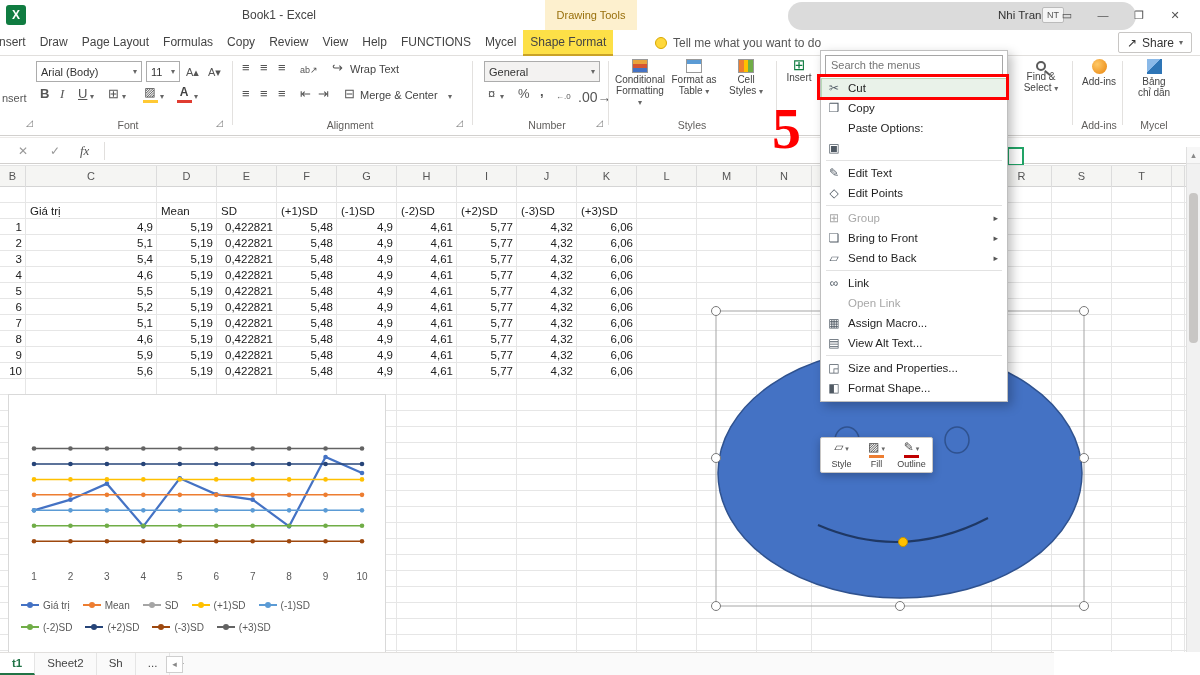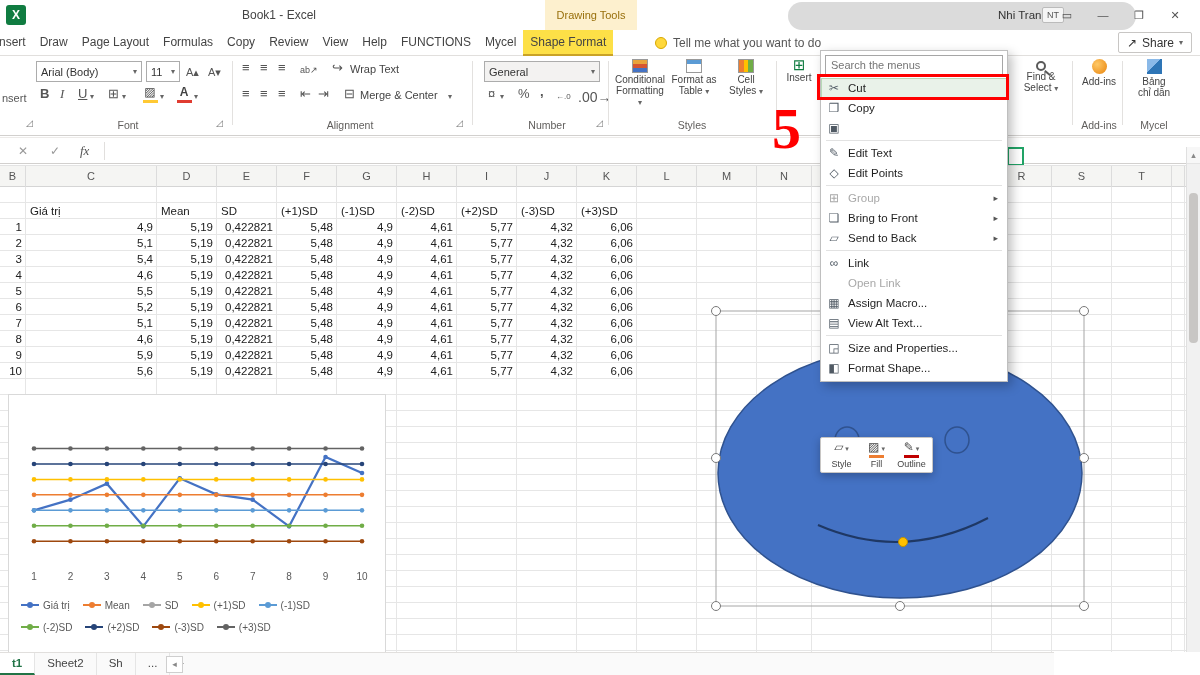--- a/index.html
+++ b/index.html
@@ -657,20 +657,24 @@
   <div>
       <div class="menu-item mi-highlight">
         <div class="mi-icon">✂</div>
         <div class="mi-label">Cut</div>
       </div>
       <div class="menu-item">
         <div class="mi-icon">❐</div>
         <div class="mi-label">Copy</div>
       </div>
       <div class="menu-item">
+        <div class="mi-icon"></div>
+        <div class="mi-label">Paste Options:</div>
+      </div>
+      <div class="menu-item">
         <div class="mi-icon">▣</div>
         <div class="mi-label"></div>
       </div>
       <div class="menu-sep"></div>
       <div class="menu-item">
         <div class="mi-icon">✎</div>
         <div class="mi-label">Edit Text</div>
       </div>
       <div class="menu-item">
         <div class="mi-icon">◇</div>

